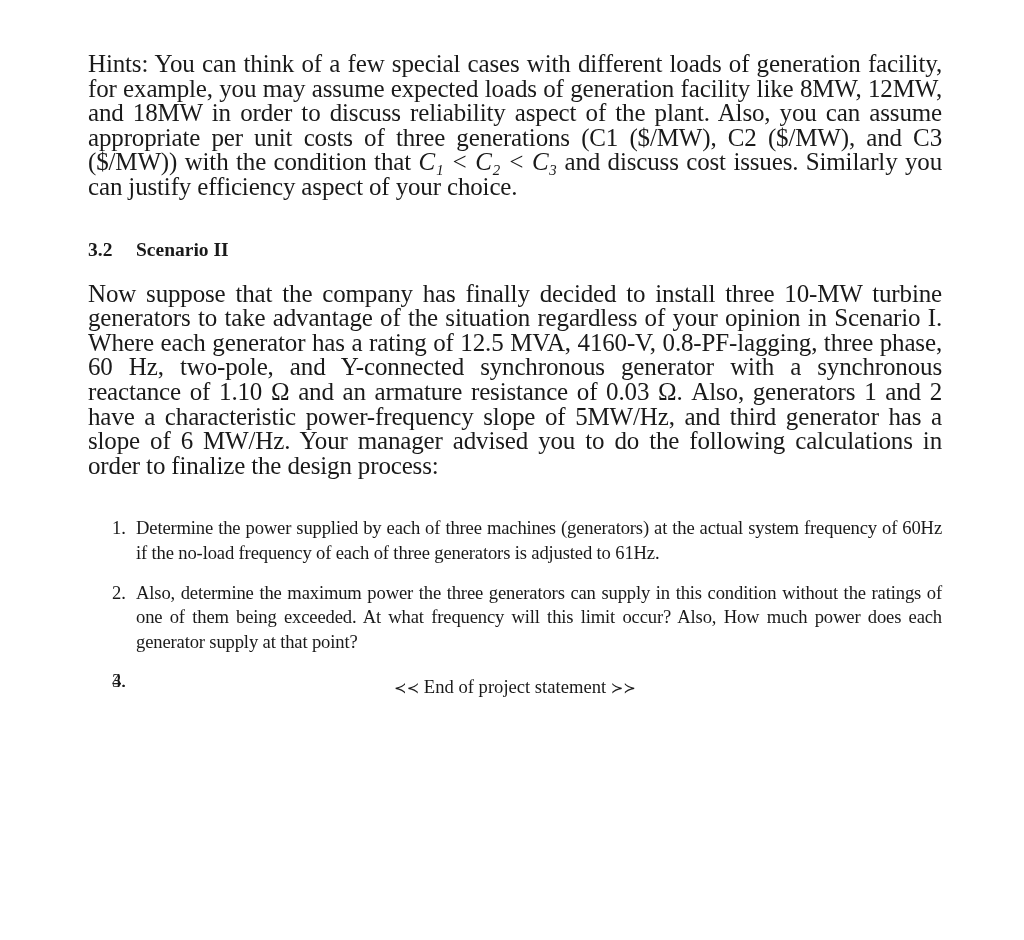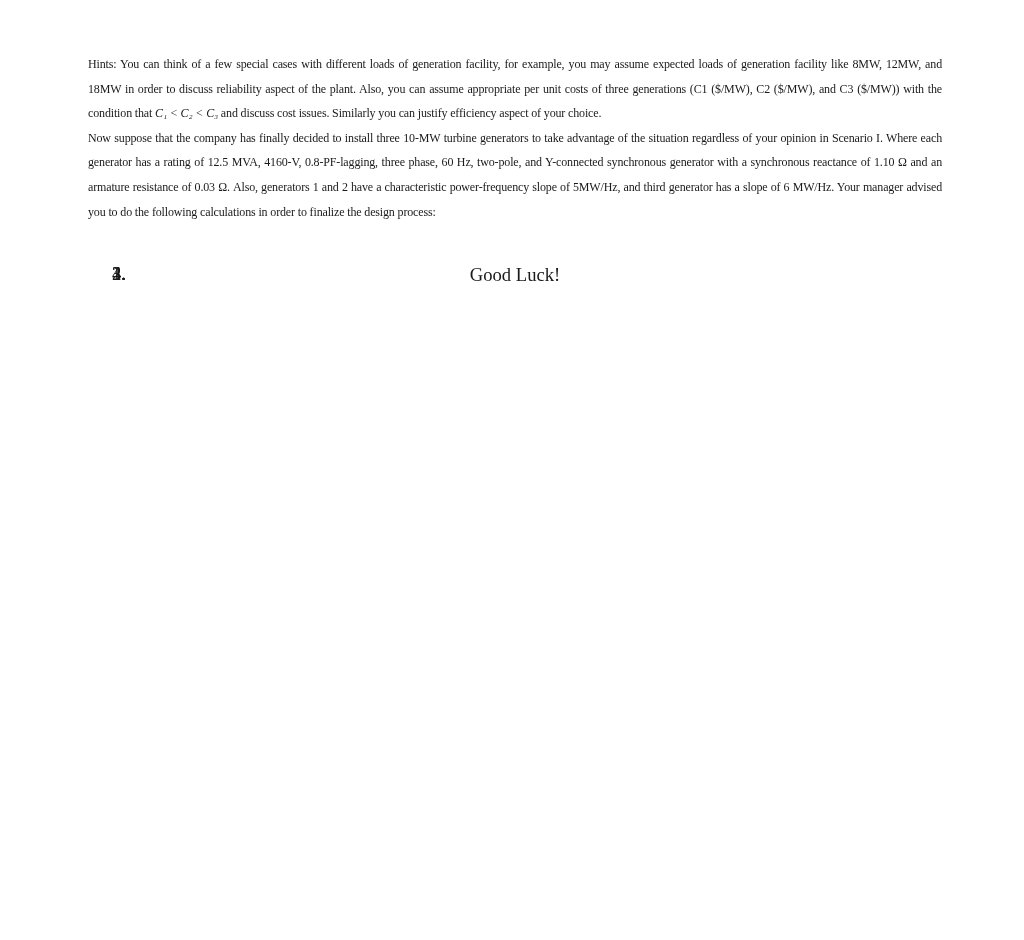--- a/index.html
+++ b/index.html
@@ -3,21 +3,21 @@
 <meta charset="utf-8">
 <style>
   html, body { margin: 0; padding: 0; background: #ffffff; }
   body {
     width: 1024px; height: 940px; position: relative; overflow: hidden;
     font-family: "Liberation Serif", "DejaVu Serif", serif;
     color: #1a1a1a;
   }
   .page { position: absolute; left: 88px; top: 52px; width: 854px; }
   .para {
-    font-size: 12px; line-height: 24.6px; text-align: justify;
+    font-size: 25px; line-height: 24.6px; text-align: justify;
     margin: 0; letter-spacing: -0.15px;
   }
   .ital { font-style: italic; }
   .math { font-style: italic; }
   .sec-head {
     margin-top: 38px; margin-bottom: 20px;
     font-size: 19.5px; font-weight: bold; line-height: 24px;
   }
   .sec-num { display: inline-block; width: 48px; }
   ol.tasks { list-style: none; margin: 38px 0 0 0; padding: 0; }
@@ -29,27 +29,30 @@
   .closing { text-align: center; margin-top: 20px; font-size: 18.6px; line-height: 25px; }
   .sym { font-size: 15px; }
 </style>
 </head>
 <body>
 
 <div class="page">
 
   <p class="para"><span>Hints: You can think of a few special cases with different loads of generation facility, for example, you may assume expected loads of generation facility like 8MW, 12MW, and 18MW in order to discuss reliability aspect of the plant. Also, you can assume appropriate per unit costs of three generations (C1 ($/MW), C2 ($/MW), and C3 ($/MW)) with the condition that </span><span class="math">C₁ &lt; C₂ &lt; C₃</span><span> and discuss cost issues. Similarly you can justify efficiency aspect of your choice.</span></p>
 
+  <div class="sec-head">
+    <span class="sec-num">3.2</span><span>Scenario II</span>
+  </div>
 
   <p class="para">Now suppose that the company has finally decided to install three 10-MW turbine generators to take advantage of the situation regardless of your opinion in Scenario I. Where each generator has a rating of 12.5 MVA, 4160-V, 0.8-PF-lagging, three phase, 60 Hz, two-pole, and Y-connected synchronous generator with a synchronous reactance of 1.10 Ω and an armature resistance of 0.03 Ω. Also, generators 1 and 2 have a characteristic power-frequency slope of 5MW/Hz, and third generator has a slope of 6 MW/Hz. Your manager advised you to do the following calculations in order to finalize the design process:</p>
 
   <ol class="tasks">
-    <li><span class="num">1.</span></li>
-    <li><span class="num">2.</span></li>
+    <li><span class="num">1.</span><span>Determine the power supplied by each of three machines (generators) at the actual system frequency of 60Hz if the no-load frequency of each of three generators is adjusted to 61Hz.</span></li>
+    <li><span class="num">2.</span><span>Also, determine the maximum power the three generators can supply in this condition without the ratings of one of them being exceeded. At what frequency will this limit occur? Also, How much power does each generator supply at that point?</span></li>
     <li><span class="num">3.</span></li>
     <li><span class="num">4.</span></li>
   </ol>
 
   <div class="closing">
-    <div>Good Luck!</div>
+    <div><span class="sym">≺≺</span> <span>End of project statement</span> <span class="sym">≻≻</span></div>
   </div>
 
 </div>
 
 </body></html>

